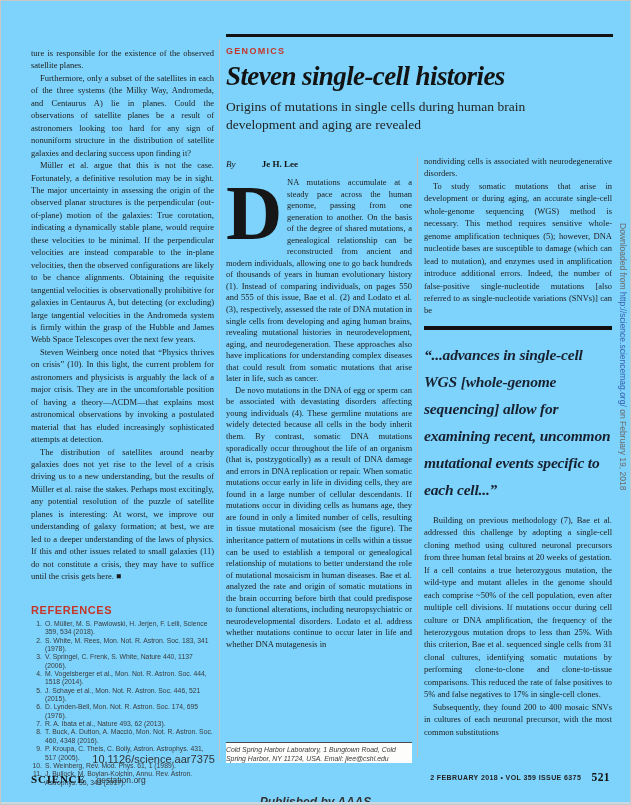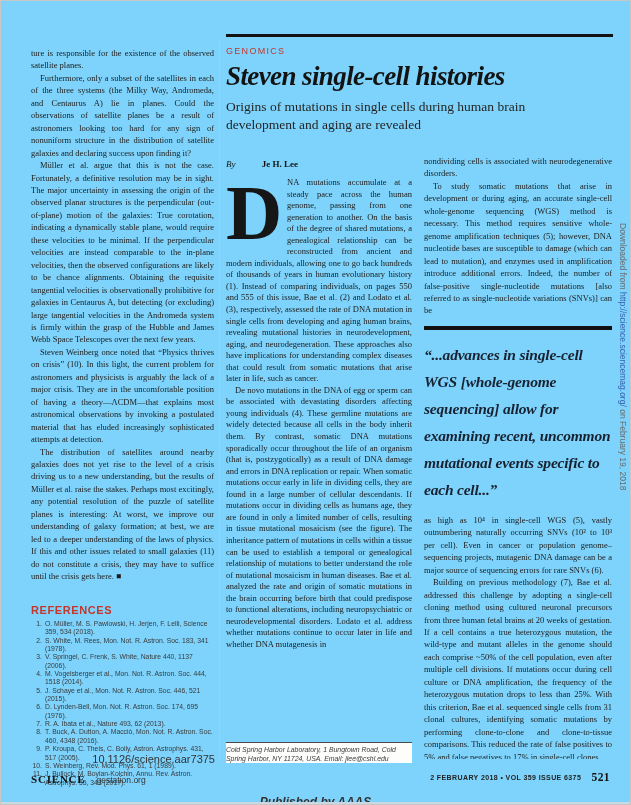--- a/index.html
+++ b/index.html
@@ -21,21 +21,21 @@
   .doi { position:absolute; left:30px; top:752px; width:184px; text-align:right;
          font-family:"Liberation Sans", sans-serif; font-size:11px; color:#333; }
 
   
   .vrule-left  { position:absolute; left:218px; top:38px;  height:722px; width:1px; background:#c3c3c1; }
   .vrule-right { position:absolute; left:416px; top:156px; height:600px; width:1px; background:#bdbdbb; }
 
   
   .header { position:absolute; left:225px; top:33px; width:387px; }
   .header-rule { height:3px; background:#121212; margin-bottom:9px; }
-  .kicker { font-family:"Liberation Sans", sans-serif; font-weight:normal; font-size:9px;
+  .kicker { font-family:"Liberation Sans", sans-serif; font-weight:bold; font-size:9px;
             letter-spacing:1.3px; color:#c5362b; margin-bottom:5px; }
   .title { font-size:27px; font-weight:bold; font-style:italic; letter-spacing:-0.6px;
            color:#131313; margin:0 0 7px 0; line-height:30px; }
   .subtitle { font-size:13.5px; line-height:17.5px; color:#242424; width:362px; }
 
   .byline { position:absolute; left:225px; top:158px; font-size:9px; color:#141414; }
   .byline .by   { font-style:italic; margin-right:3px; }
   .byline .name { font-weight:bold;margin-left:21px; }
 
   
@@ -155,21 +155,20 @@
     <p><span class="dropcap">D</span><span>NA mutations accumulate at a steady pace across the human genome, passing from one generation to another. On the basis of the degree of shared mutations, a genealogical relationship can be reconstructed from ancient and modern individuals, allowing one to go back hundreds of thousands of years in human evolutionary history (1). Instead of comparing individuals, on pages 550 and 555 of this issue, Bae et al. (2) and Lodato et al. (3), respectively, assessed the rate of DNA mutation in single cells from developing and aging human brains, revealing mutational histories in neurodevelopment, aging, and neurodegeneration. These approaches also have implications for understanding complex diseases that could result from somatic mutations that arise later in life, such as cancer.</span></p>
     <p class="ind">De novo mutations in the DNA of egg or sperm can be associated with devastating disorders affecting young individuals (4). These germline mutations are widely detected because all cells in the body inherit them. By contrast, somatic DNA mutations sporadically occur throughout the life of an organism (that is, postzygotically) as a result of DNA damage and errors in DNA replication or repair. When somatic mutations occur early in life in dividing cells, they are found in a large number of cellular descendants. If mutations occur in dividing cells as humans age, they are found in only a limited number of cells, resulting in tissue mutational mosaicism (see the figure). The inheritance pattern of mutations in cells within a tissue can be used to establish a temporal or genealogical relationship of mutations to better understand the role of mutational mosaicism in human diseases. Bae et al. analyzed the rate and origin of somatic mutations in the brain occurring before birth that could predispose to functional alterations, including neuropsychiatric or neurodevelopmental disorders. Lodato et al. address whether mutations continue to occur later in life and whether DNA mutagenesis in</p>
   </div>
   <div class="affiliation">Cold Spring Harbor Laboratory, 1 Bungtown Road, Cold Spring Harbor, NY 11724, USA. Email: jlee@cshl.edu</div>
 
   <div class="col-right body-text">
     <p>nondividing cells is associated with neurodegenerative disorders.</p>
     <p class="ind">To study somatic mutations that arise in development or during aging, an accurate single-cell whole-genome sequencing (WGS) method is necessary. This method requires sensitive whole-genome amplification techniques (5); however, DNA nucleotide bases are susceptible to damage (which can lead to mutation), and enzymes used in amplification introduce additional errors. Indeed, the number of false-positive single-nucleotide mutations [also referred to as single-nucleotide variations (SNVs)] can be</p>
     <div class="quote-rule"></div>
     <div class="pull-quote">“...advances in single-cell WGS [whole-genome sequencing] allow for examining recent, uncommon mutational events specific to each cell...”</div>
-    <p>as high as 10⁴ in single-cell WGS (5), vastly outnumbering naturally occurring SNVs (10² to 10³ per cell). Even in cancer or population genome–sequencing projects, mutagenic DNA damage can be a major source of sequencing errors for rare SNVs (6).</p>
     <p class="ind">Building on previous methodology (7), Bae et al. addressed this challenge by adopting a single-cell cloning method using cultured neuronal precursors from three human fetal brains at 20 weeks of gestation. If a cell contains a true heterozygous mutation, the wild-type and mutant alleles in the genome should each comprise ~50% of the cell population, even after multiple cell divisions. If mutations occur during cell culture or DNA amplification, the frequency of the heterozygous mutation drops to less than 25%. With this criterion, Bae et al. sequenced single cells from 31 clonal cultures, identifying somatic mutations by performing clone-to-clone and clone-to-tissue comparisons. This reduced the rate of false positives to 5% and false negatives to 17% in single-cell clones.</p>
     <p class="ind">Subsequently, they found 200 to 400 mosaic SNVs in cultures of each neuronal precursor, with the most common substitutions</p>
   </div>
 
   <div class="footer-left">
     <span class="footer-brand">SCIENCE</span>
     <span class="footer-url">gestation.org</span>
   </div>
   <div class="footer-right">
     <span>2 FEBRUARY 2018 • VOL 359 ISSUE 6375</span>

